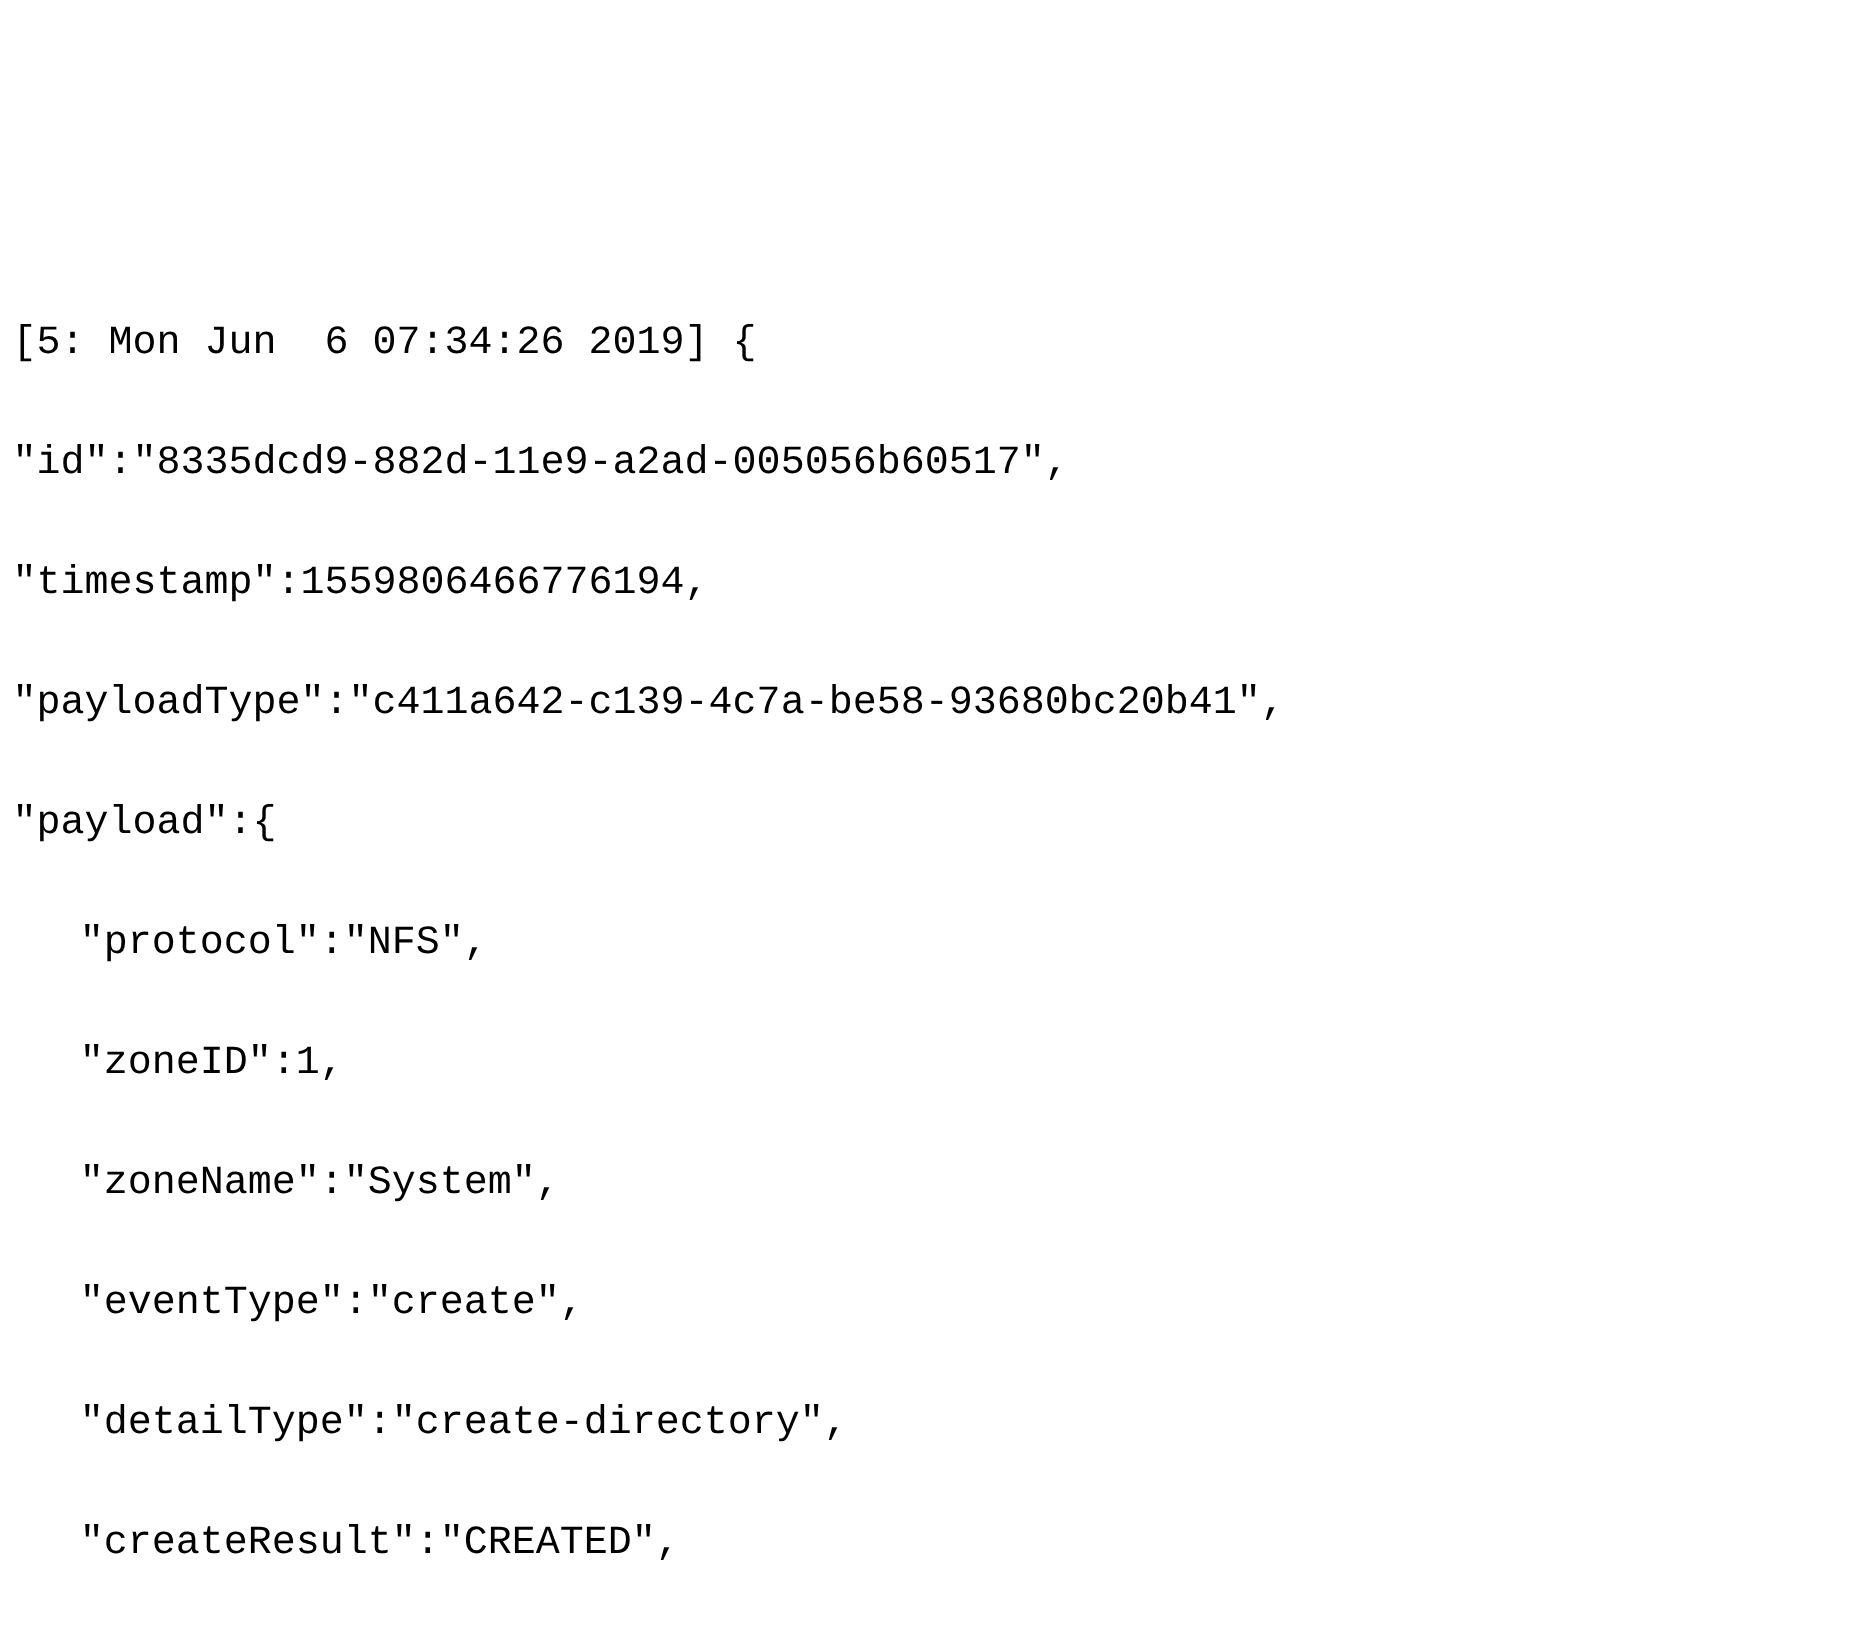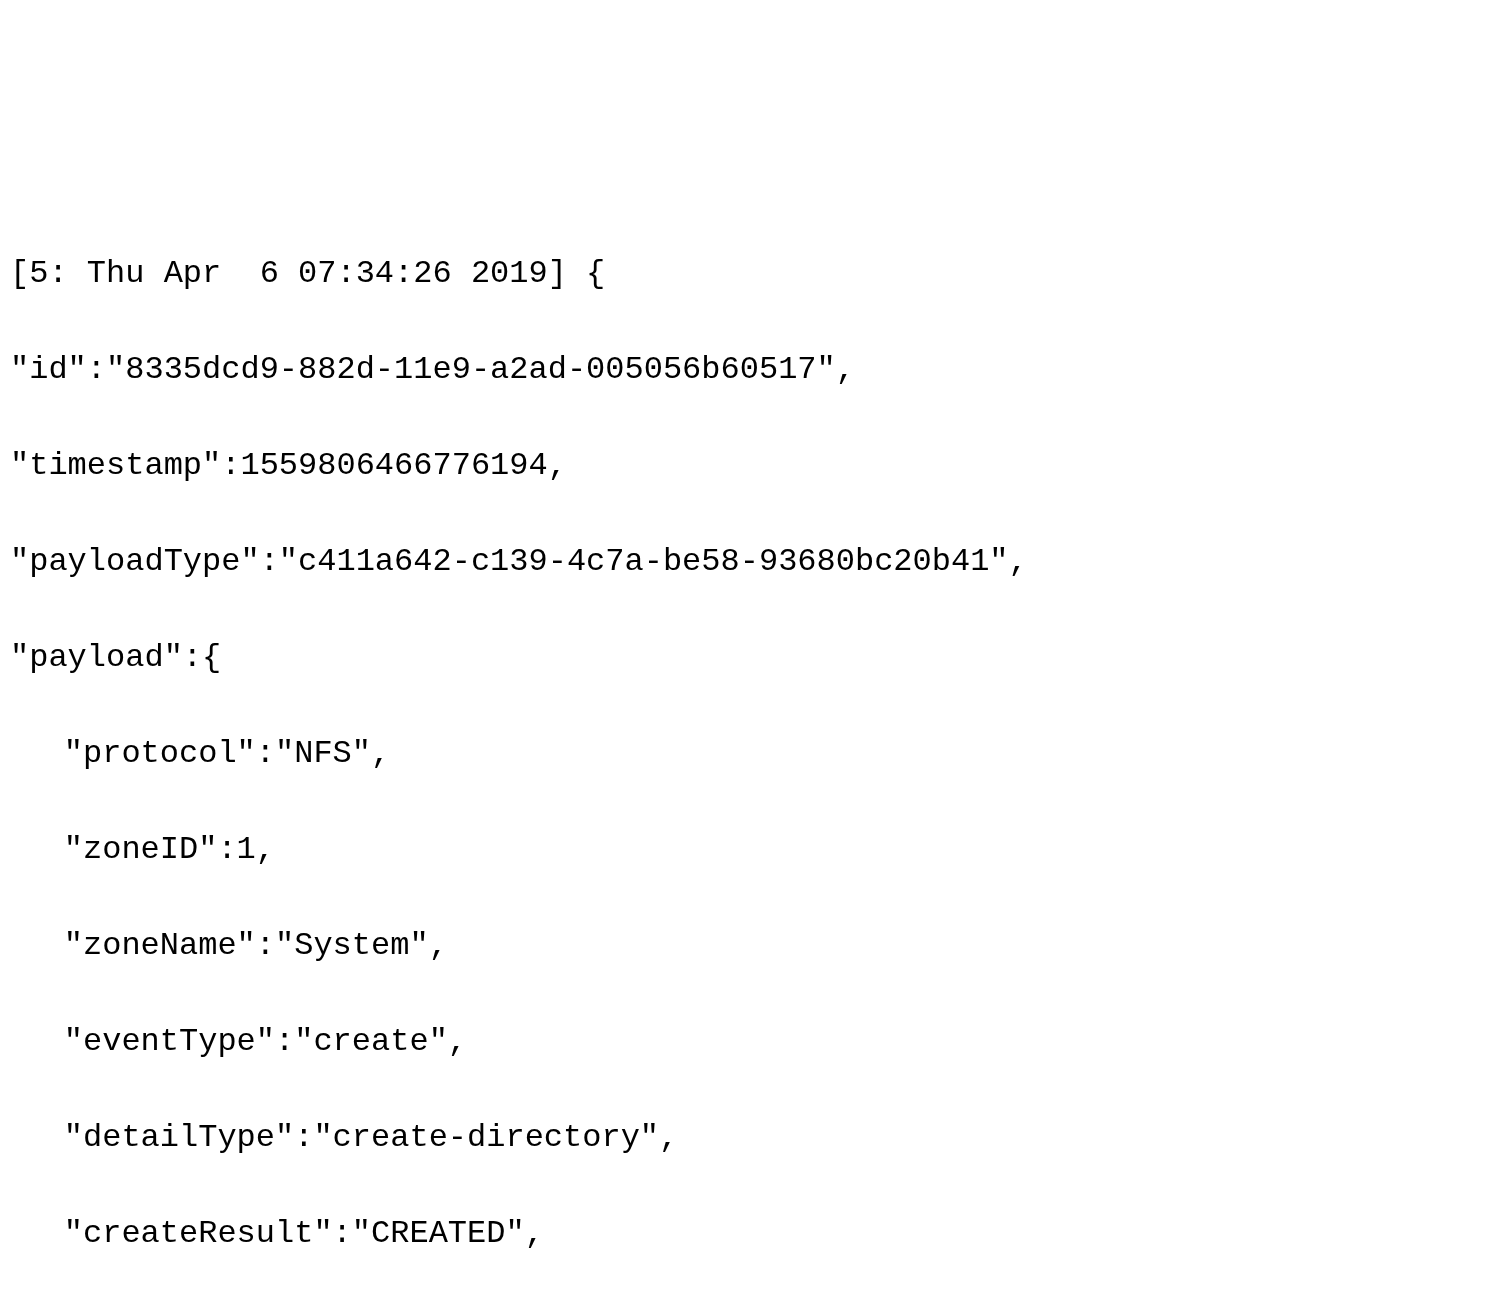--- a/index.html
+++ b/index.html
@@ -22,21 +22,21 @@
     .indent {
       padding-left: 2.8ch;
     }
   </style>
 </head>
 <body>
 
 
 
 <div>
-<span class="line">[5: Thu Apr  6 07:34:26 2019] {</span>
+<span class="line">[5: Mon Jun  6 07:34:26 2019] {</span>
 <span class="line">"id":"8335dcd9-882d-11e9-a2ad-005056b60517",</span>
 <span class="line">"timestamp":1559806466776194,</span>
 <span class="line">"payloadType":"c411a642-c139-4c7a-be58-93680bc20b41",</span>
 <span class="line">"payload":{</span>
 <span class="line indent">"protocol":"NFS",</span>
 <span class="line indent">"zoneID":1,</span>
 <span class="line indent">"zoneName":"System",</span>
 <span class="line indent">"eventType":"create",</span>
 <span class="line indent">"detailType":"create-directory",</span>
 <span class="line indent">"createResult":"CREATED",</span>

